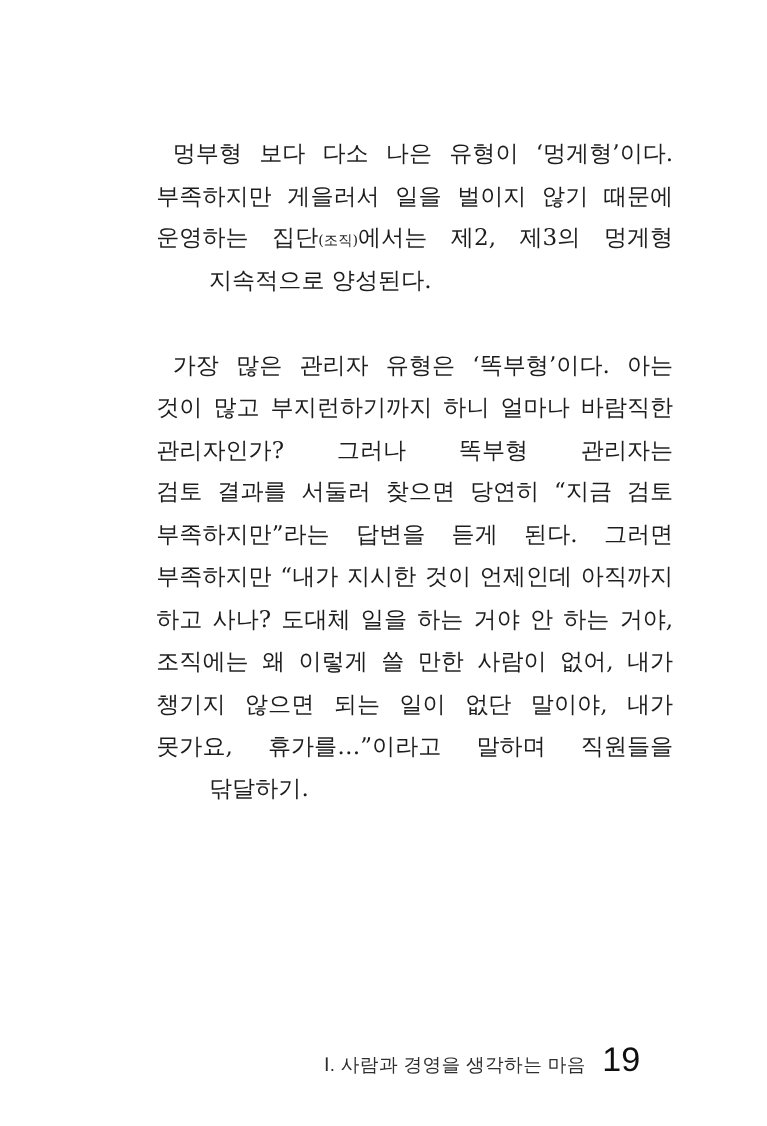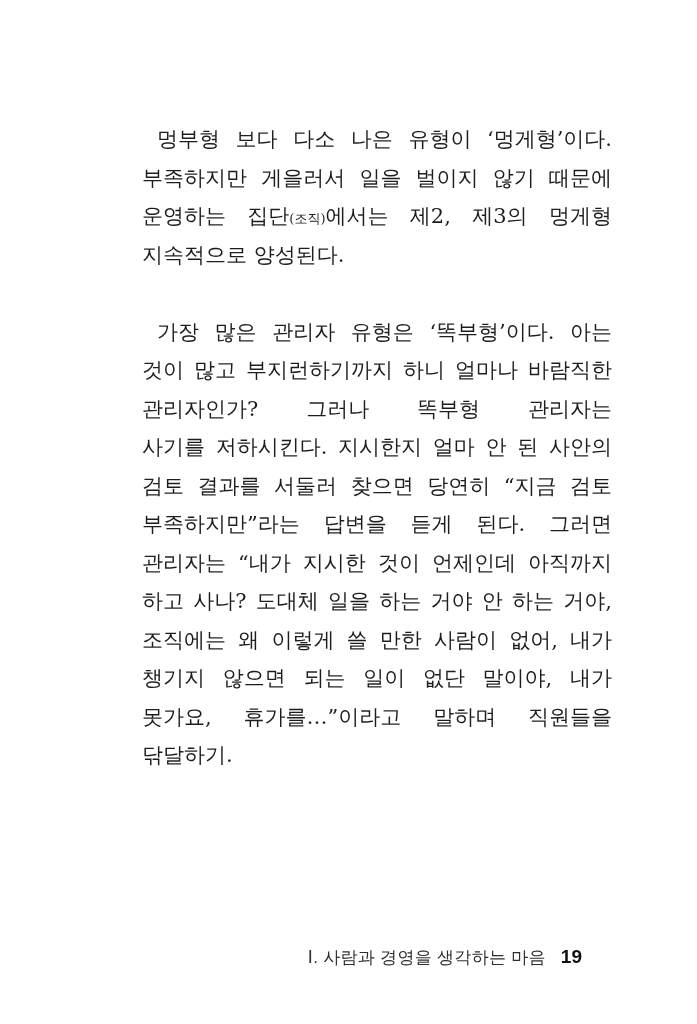--- a/index.html
+++ b/index.html
@@ -27,40 +27,40 @@
   }
   .paragraph { margin: 0; }
   .paragraph + .paragraph { margin-top: 38.5px; }
   .line {
     text-align: justify;
     text-align-last: justify;
     height: 38.5px;
     overflow: hidden;
   }
   .line.first-line { text-indent: 15px; }
-  .line.last-line { text-align-last: left; }
+  .line.last-line { text-align-last: left; margin-left: 48px; }
   .small-inline { font-size: 13px; }
   .footer {
     position: absolute;
     top: 946px;
     right: 115px;
     display: flex;
     align-items: baseline;
     gap: 15px;
     font-family: "Liberation Sans", "DejaVu Sans", sans-serif;
     white-space: nowrap;
   }
   .chapter-title {
     font-size: 17px;
     color: #2e2e2e;
     letter-spacing: 0.3px;
   }
   .page-number {
-    font-size: 19px;
-    font-weight: 700;
+    font-size: 31px;
+    font-weight: 400;
     color: #101010;
   }
 </style>
 </head>
 <body>
 
 <div class="page">
 
   <main class="text-block">
 
@@ -70,24 +70,23 @@
       <div class="line">
         <span>운영하는 집단</span><span class="small-inline">(조직)</span><span>에서는 제2, 제3의 멍게형 인물이</span>
       </div>
       <div class="line last-line">지속적으로 양성된다.</div>
     </section>
 
     <section class="paragraph">
       <div class="line first-line">가장 많은 관리자 유형은 ‘똑부형’이다. 아는</div>
       <div class="line">것이 많고 부지런하기까지 하니 얼마나 바람직한</div>
       <div class="line">관리자인가? 그러나 똑부형 관리자는 아랫사람들의</div>
-      <div class="line">사기를 저하시킨다. 지시한지 얼마 안 된 사안의</div>
       <div class="line">검토 결과를 서둘러 찾으면 당연히 “지금 검토</div>
       <div class="line">부족하지만”라는 답변을 듣게 된다. 그러면 똑부형</div>
-      <div class="line">관리자는 “내가 지시한 것이 언제인데 아직까지</div>
+      <div class="line">부족하지만 “내가 지시한 것이 언제인데 아직까지</div>
       <div class="line">하고 사나? 도대체 일을 하는 거야 안 하는 거야, 우리</div>
       <div class="line">조직에는 왜 이렇게 쓸 만한 사람이 없어, 내가 직접</div>
       <div class="line">챙기지 않으면 되는 일이 없단 말이야, 내가 휴가를</div>
       <div class="line">못가요, 휴가를…”이라고 말하며 직원들을 닦달하기</div>
       <div class="line last-line">닦달하기.</div>
     </section>
 
   </main>
 
   <footer class="footer">

